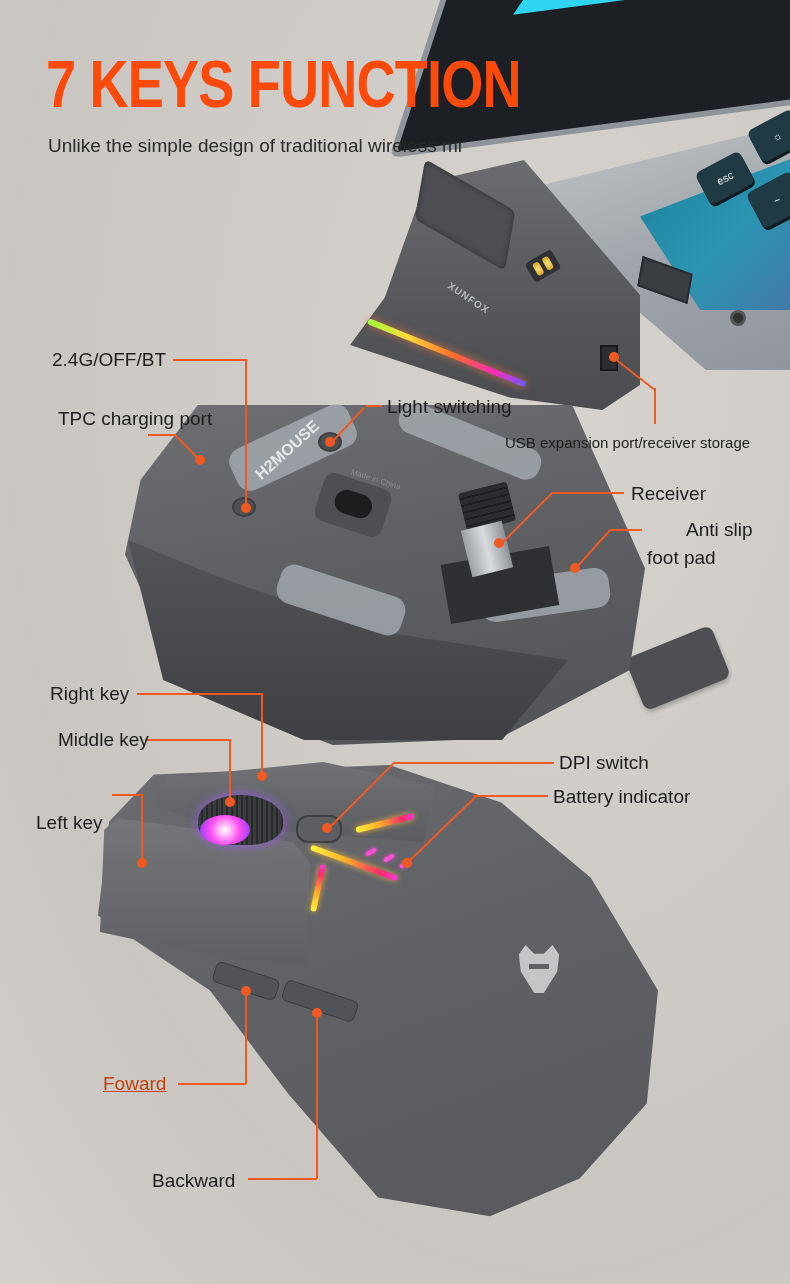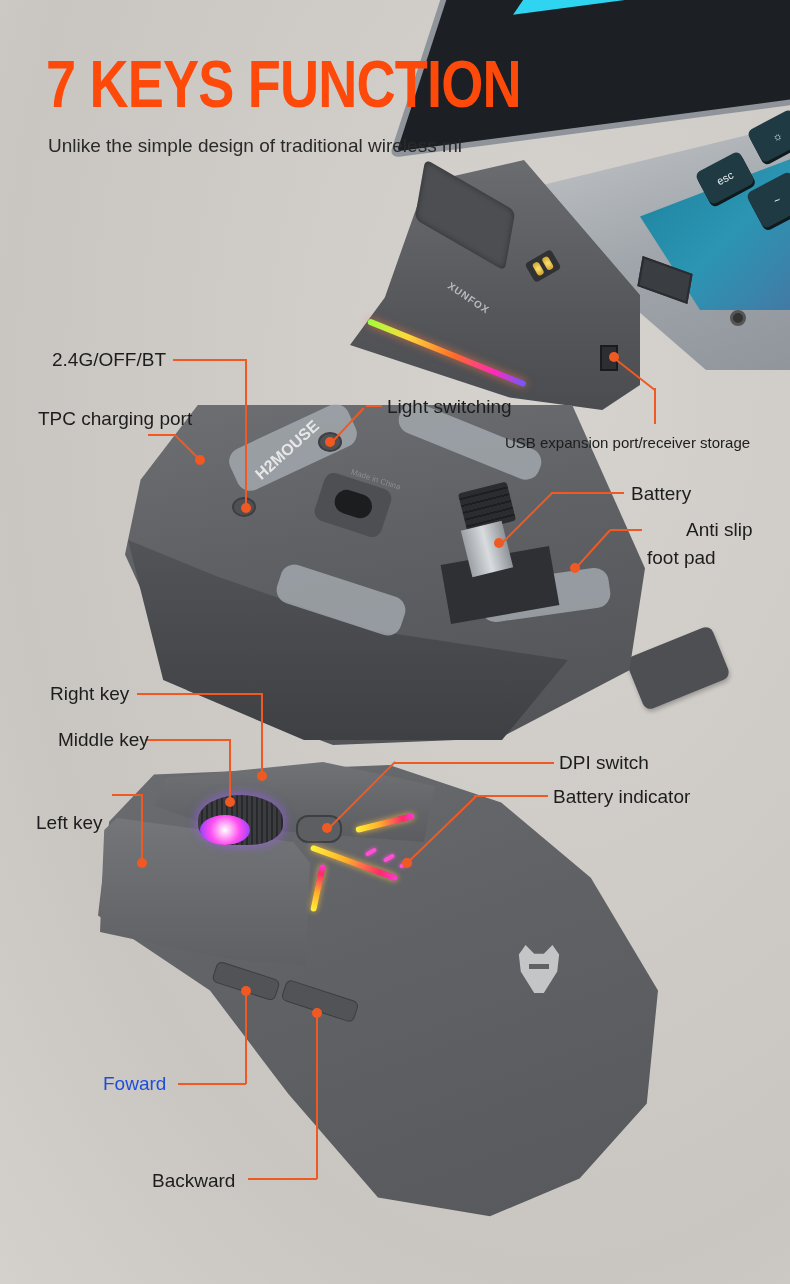--- a/index.html
+++ b/index.html
@@ -217,21 +217,21 @@
     content: ""; position: absolute; left: 30%; top: 40%; width: 40%; height: 10%;
     background: #606266;
   }
 
   
   .label {
     position: absolute; font-size: 19px; color: #1d1d1d; white-space: nowrap;
     z-index: 10; line-height: 22px;
   }
   .label.sm { font-size: 15px; }
-  .label.orange { color: #1d4ed8; }
+  .label.orange { color: #c2410c; text-decoration: underline; }
   .hl { position: absolute; height: 1.6px; background: #f05a22; z-index: 9; }
   .vl { position: absolute; width: 1.6px; background: #f05a22; z-index: 9; }
   .dl { position: absolute; height: 1.6px; background: #f05a22; z-index: 9; transform-origin: left center; }
   .dot {
     position: absolute; width: 10px; height: 10px; border-radius: 50%;
     background: #f05a22; z-index: 11;
   }
 </style>
 </head>
 <body>
@@ -292,36 +292,36 @@
 <div class="bat-led" style="left:399px;top:862px;"></div>
 <div class="side-btn" style="left:213px;top:970px;width:66px;"></div>
 <div class="side-btn" style="left:282px;top:990px;width:76px;"></div>
 <div class="fox"></div>
 
 <div class="label" style="left:52px;top:349px;">2.4G/OFF/BT</div>
 <div class="hl" style="left:173px;top:359px;width:72px;"></div>
 <div class="vl" style="left:245px;top:359px;height:148px;"></div>
 <div class="dot" style="left:241px;top:503px;"></div>
 
-<div class="label" style="left:38px;top:408px;text-align:right;">TPC charging port</div>
+<div class="label" style="left:58px;top:408px;text-align:right;">TPC charging port</div>
 <div class="hl" style="left:148px;top:434px;width:28px;"></div>
 <div class="dl" style="left:175px;top:434px;width:32px;transform:rotate(45deg);"></div>
 <div class="dot" style="left:195px;top:455px;"></div>
 
 <div class="label" style="left:387px;top:396px;">Light switching</div>
 <div class="hl" style="left:366px;top:405px;width:16px;"></div>
 <div class="dl" style="left:333px;top:440px;width:45px;transform:rotate(-47deg);"></div>
 <div class="dot" style="left:325px;top:437px;"></div>
 
 <div class="label sm" style="left:505px;top:432px;">USB expansion port/receiver storage</div>
 <div class="dot" style="left:609px;top:352px;"></div>
 <div class="dl" style="left:614px;top:357px;width:52px;transform:rotate(38deg);"></div>
 <div class="vl" style="left:654px;top:388px;height:36px;"></div>
 
-<div class="label" style="left:631px;top:483px;">Battery</div>
+<div class="label" style="left:631px;top:483px;">Receiver</div>
 <div class="hl" style="left:551px;top:492px;width:73px;"></div>
 <div class="dl" style="left:502px;top:542px;width:70px;transform:rotate(-45deg);"></div>
 <div class="dot" style="left:494px;top:538px;"></div>
 
 <div class="label" style="left:647px;top:519px;margin-left:39px;">Anti slip</div>
 <div class="label" style="left:647px;top:547px;">foot pad</div>
 <div class="hl" style="left:610px;top:529px;width:32px;"></div>
 <div class="dl" style="left:575px;top:568px;width:52px;transform:rotate(-48deg);"></div>
 <div class="dot" style="left:570px;top:563px;"></div>
 

